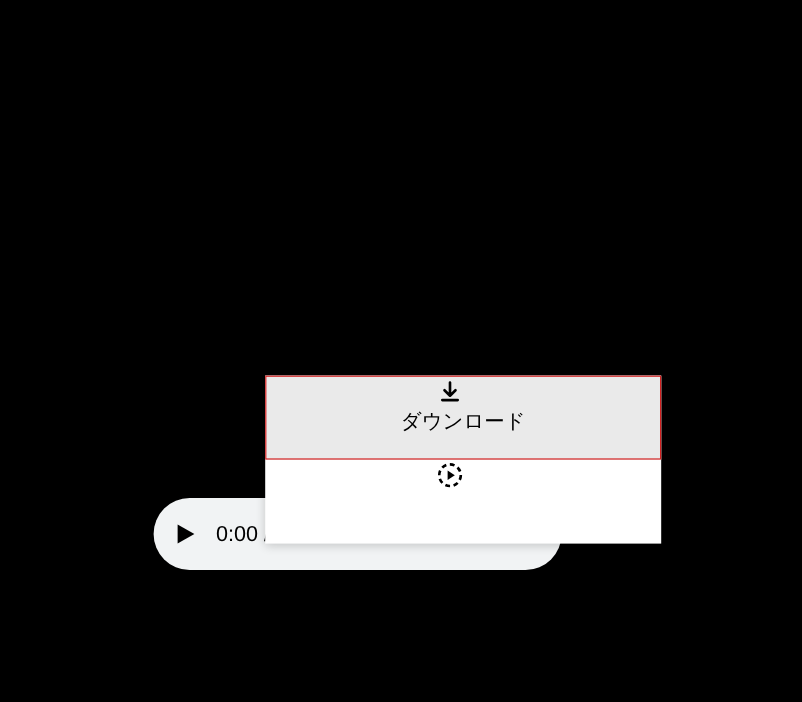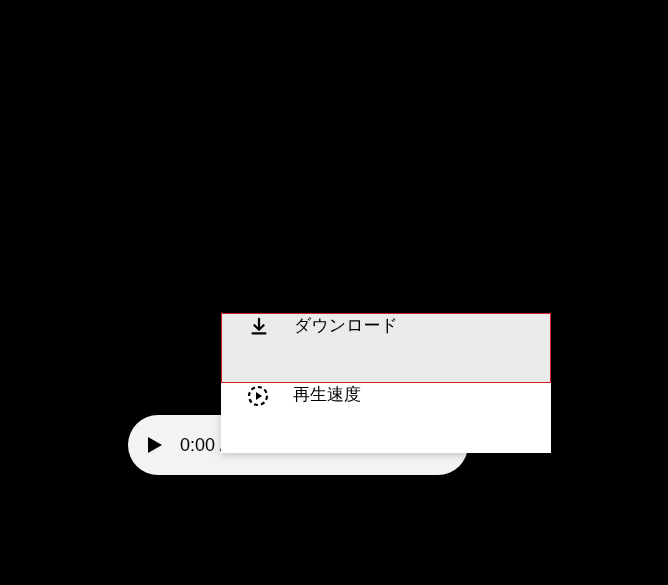--- a/index.html
+++ b/index.html
@@ -38,24 +38,25 @@
     .menu {
       position: absolute;
       left: 221px;
       top: 313px;
       width: 330px;
       background: #fff;
       box-shadow: 0 2px 8px rgba(0,0,0,0.2);
     }
     .menu-item {
       display: flex;
-      align-items: flex-start;
+      align-items: center;
       height: 70px;
       padding: 0 24px;
       cursor: pointer;
+      flex-direction: column;
     }
     .menu-item.highlighted {
       background: #eaeaea;
       border: 1px solid #d32020;
     }
     .menu-icon-slot {
       width: 26px;
       height: 26px;
       margin-right: 22px;
       display: flex;
@@ -85,15 +86,14 @@
     </span>
     <span class="menu-label">ダウンロード</span>
   </div>
   <div class="menu-item">
     <span class="menu-icon-slot">
       <svg width="24" height="24" viewBox="0 0 24 24">
         <circle cx="12" cy="12" r="9" stroke="#000" stroke-width="2.2" fill="none" stroke-dasharray="4 3"></circle>
         <path d="M10 8 L16 12 L10 16 Z" fill="#000"></path>
       </svg>
     </span>
-    <span class="menu-label">再生速度</span>
   </div>
 </div>
 
 </body></html>

